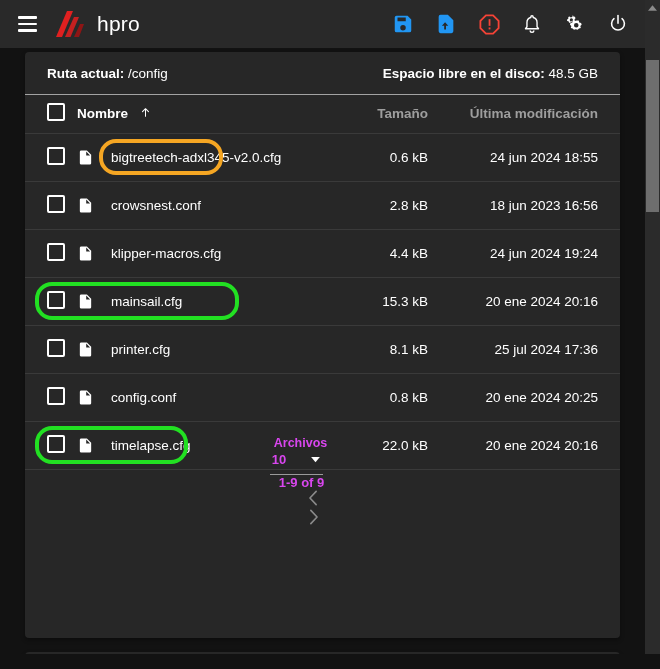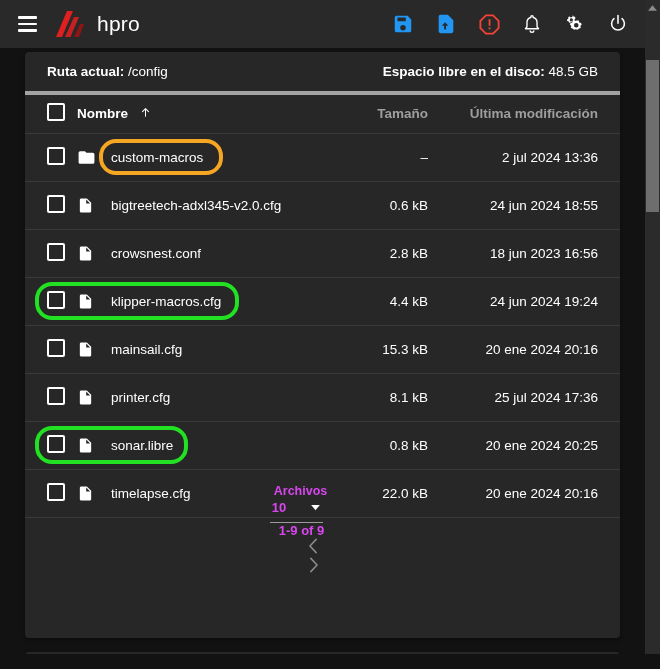--- a/index.html
+++ b/index.html
@@ -49,21 +49,21 @@
     box-shadow: 0 2px 4px rgba(0,0,0,.35);
     overflow: hidden;
   }
   #files-card { top: 4px; height: 586px; }
   #next-card  { top: 604px; height: 70px; }
 
   
   .pathbar {
     height: 43px; display: flex; align-items: center;
     padding: 0 22px; justify-content: space-between;
-    border-bottom: 4px solid #a3a3a3;
+    border-bottom: 1px solid #a3a3a3;
   }
   .pathbar .lbl { color: #fff; font-size: 13.5px; font-weight: 700; }
   .pathbar .lbl .val { font-weight: 400; }
 
   
   table.files { width: 100%; border-collapse: collapse; table-layout: fixed; }
   table.files th, table.files td {
     border-bottom: 1px solid #3a3a3a;
     font-size: 13.5px;
     vertical-align: middle;
@@ -238,35 +238,20 @@
             <th class="c-size">Tamaño</th>
             <th class="c-date">Última modificación</th>
           </tr>
         </thead>
         <tbody id="file-rows">
             <tr>
               <td class="c-check"><span class="chk"></span></td>
               <td class="c-name">
                 <div class="namecell">
                   <span class="fico">
-                    <svg width="19" height="19" viewBox="0 0 24 24" fill="#ffffff">
-                      <path d="M10 4H4a2 2 0 0 0-2 2v12a2 2 0 0 0 2 2h16a2 2 0 0 0 2-2V8a2 2 0 0 0-2-2h-8l-2-2z"></path>
-                    </svg>
-                  </span>
-                  <span class="fname">custom-macros</span>
-                </div>
-              </td>
-              <td class="c-size">–</td>
-              <td class="c-date">2 jul 2024 13:36</td>
-            </tr>
-            <tr>
-              <td class="c-check"><span class="chk"></span></td>
-              <td class="c-name">
-                <div class="namecell">
-                  <span class="fico">
                     <svg width="17" height="19" viewBox="0 0 24 24" fill="#ffffff">
                       <path d="M14 2H6a2 2 0 0 0-2 2v16a2 2 0 0 0 2 2h12a2 2 0 0 0 2-2V8l-6-6zm-1 7V3.5L18.5 9H13z"></path>
                     </svg>
                   </span>
                   <span class="fname">bigtreetech-adxl345-v2.0.cfg</span>
                 </div>
               </td>
               <td class="c-size">0.6 kB</td>
               <td class="c-date">24 jun 2024 18:55</td>
             </tr>
@@ -332,21 +317,21 @@
             </tr>
             <tr>
               <td class="c-check"><span class="chk"></span></td>
               <td class="c-name">
                 <div class="namecell">
                   <span class="fico">
                     <svg width="17" height="19" viewBox="0 0 24 24" fill="#ffffff">
                       <path d="M14 2H6a2 2 0 0 0-2 2v16a2 2 0 0 0 2 2h12a2 2 0 0 0 2-2V8l-6-6zm-1 7V3.5L18.5 9H13z"></path>
                     </svg>
                   </span>
-                  <span class="fname">sonar.libre</span>
+                  <span class="fname">config.conf</span>
                 </div>
               </td>
               <td class="c-size">0.8 kB</td>
               <td class="c-date">20 ene 2024 20:25</td>
             </tr>
             <tr>
               <td class="c-check"><span class="chk"></span></td>
               <td class="c-name">
                 <div class="namecell">
                   <span class="fico">

